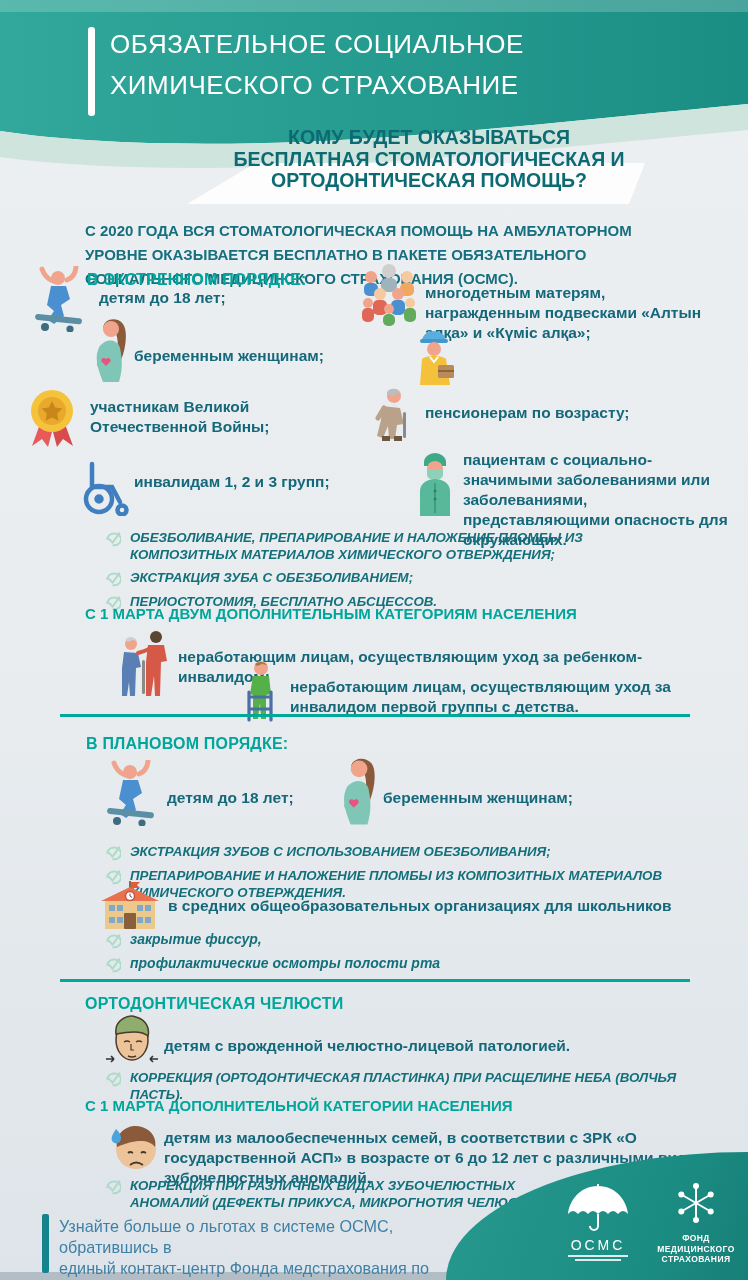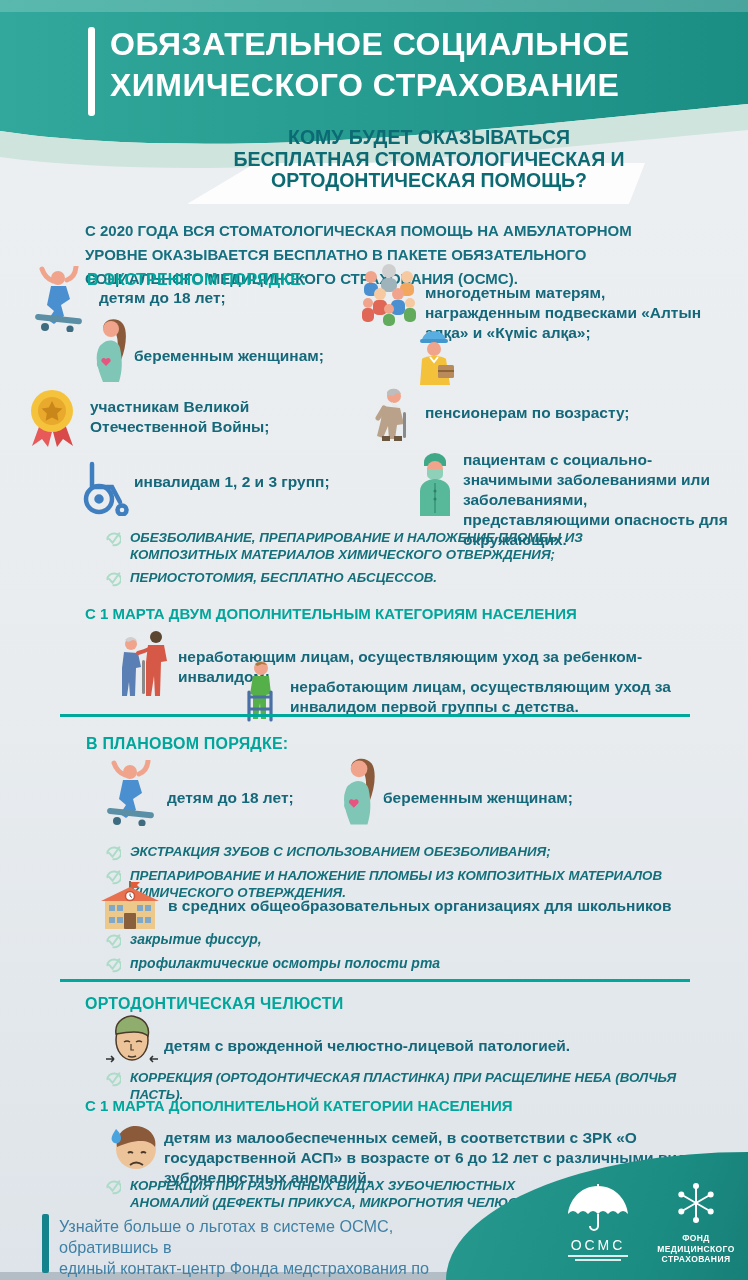--- a/index.html
+++ b/index.html
@@ -4,22 +4,22 @@
 <style>
   html,body{margin:0;padding:0;background:#cfd6db;}
   .page{position:relative;width:748px;height:1280px;overflow:hidden;
         font-family:"Liberation Sans",sans-serif;
         background:linear-gradient(180deg,#edf0f3 0%,#e8ecef 55%,#dee4e9 100%);}
   .abs{position:absolute;}
 
   
   .hdr-svg{left:0;top:0;}
   .hdr-bar{left:88px;top:27px;width:7px;height:89px;background:#fff;border-radius:3px;}
-  .hdr-title{left:110px;top:24px;width:600px;color:#fff;font-size:32px;line-height:41px;
-             font-weight:700;letter-spacing:.5px;}
+  .hdr-title{left:110px;top:24px;width:600px;color:#fff;font-size:26px;line-height:41px;
+             font-weight:400;letter-spacing:.5px;}
   .question{left:104px;top:127px;width:650px;text-align:center;color:#0c6a73;
             font-weight:700;font-size:19.5px;line-height:21.5px;white-space:pre-line;z-index:3;}
   .platform{left:187px;top:163px;width:458px;height:41px;background:#fdfdfd;z-index:2;
             clip-path:polygon(15% 0,100% 0,96.5% 100%,0% 100%);
             box-shadow:0 10px 14px rgba(120,140,150,.35);}
 
   
   .intro{left:85px;top:219px;width:604px;color:#156f7e;font-weight:700;
          font-size:15px;line-height:24px;}
   .sect-h{color:#00a69b;font-weight:700;font-size:16px;letter-spacing:.2px;}
@@ -203,20 +203,26 @@
     <div class="crow">
       <svg width="17" height="17" viewBox="0 0 20 20">
           <path d="M4 11 a8 7 0 1 1 7 7 M6 10.5 l4 4.5 L18 4" stroke="#abdcc6" stroke-width="2.3" fill="none" stroke-linecap="round"></path>
         </svg>
       <span class="ct">ОБЕЗБОЛИВАНИЕ, ПРЕПАРИРОВАНИЕ И НАЛОЖЕНИЕ ПЛОМБЫ ИЗ КОМПОЗИТНЫХ МАТЕРИАЛОВ ХИМИЧЕСКОГО ОТВЕРЖДЕНИЯ;</span>
     </div>
     <div class="crow">
       <svg width="17" height="17" viewBox="0 0 20 20">
           <path d="M4 11 a8 7 0 1 1 7 7 M6 10.5 l4 4.5 L18 4" stroke="#abdcc6" stroke-width="2.3" fill="none" stroke-linecap="round"></path>
         </svg>
+      <span class="ct">ЭКСТРАКЦИЯ ЗУБА С ОБЕЗБОЛИВАНИЕМ;</span>
+    </div>
+    <div class="crow">
+      <svg width="17" height="17" viewBox="0 0 20 20">
+          <path d="M4 11 a8 7 0 1 1 7 7 M6 10.5 l4 4.5 L18 4" stroke="#abdcc6" stroke-width="2.3" fill="none" stroke-linecap="round"></path>
+        </svg>
       <span class="ct">ПЕРИОСТОТОМИЯ, БЕСПЛАТНО АБСЦЕССОВ.</span>
     </div>
   </div>
 
   <div class="abs sub-h h-march1">С 1 МАРТА ДВУМ ДОПОЛНИТЕЛЬНЫМ КАТЕГОРИЯМ НАСЕЛЕНИЯ</div>
 
   <svg class="abs i-m1" width="56" height="68" viewBox="0 0 56 68">
     <circle cx="40" cy="7" r="6" fill="#5b4632"></circle>
     <path d="M32 15 h16 l3 16 -6 1 -1 34 -5 0 -1 -20 -3 20 -5 0 0 -34 z" fill="#d65948"></path>
     <circle cx="15" cy="14" r="6" fill="#f0a48c"></circle>

